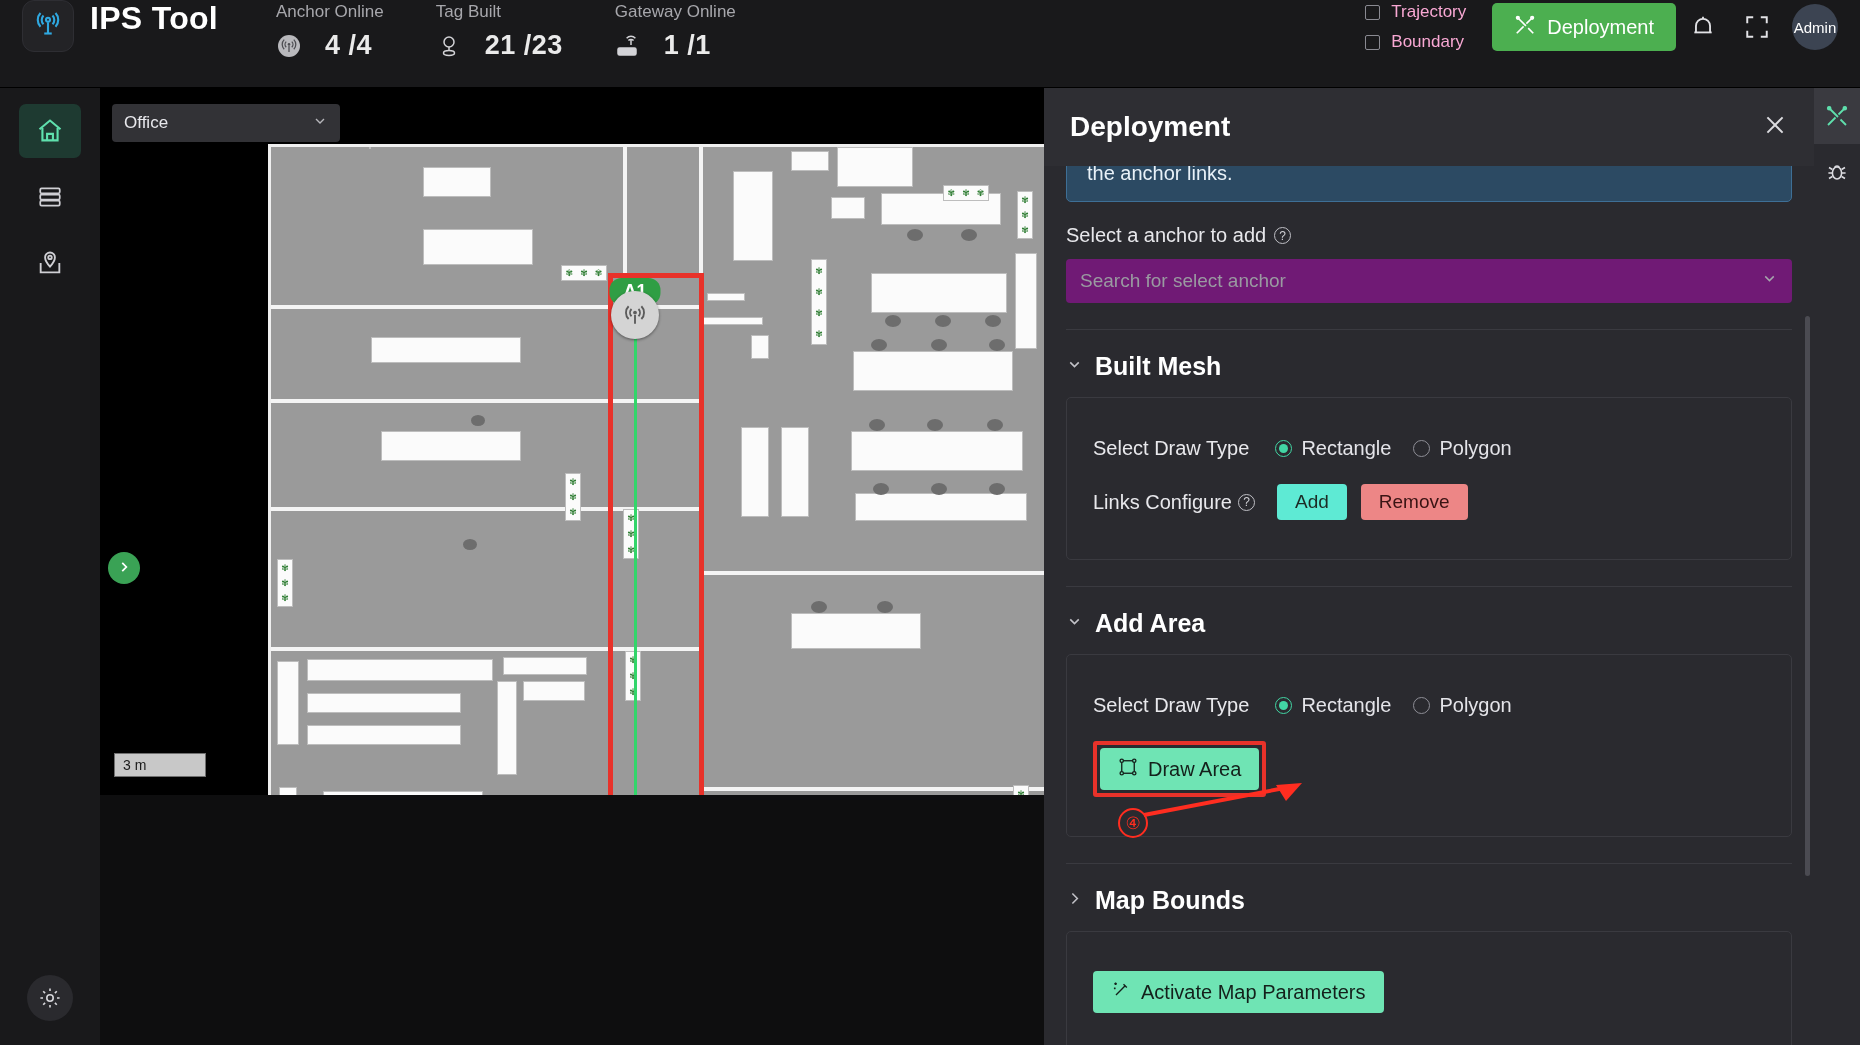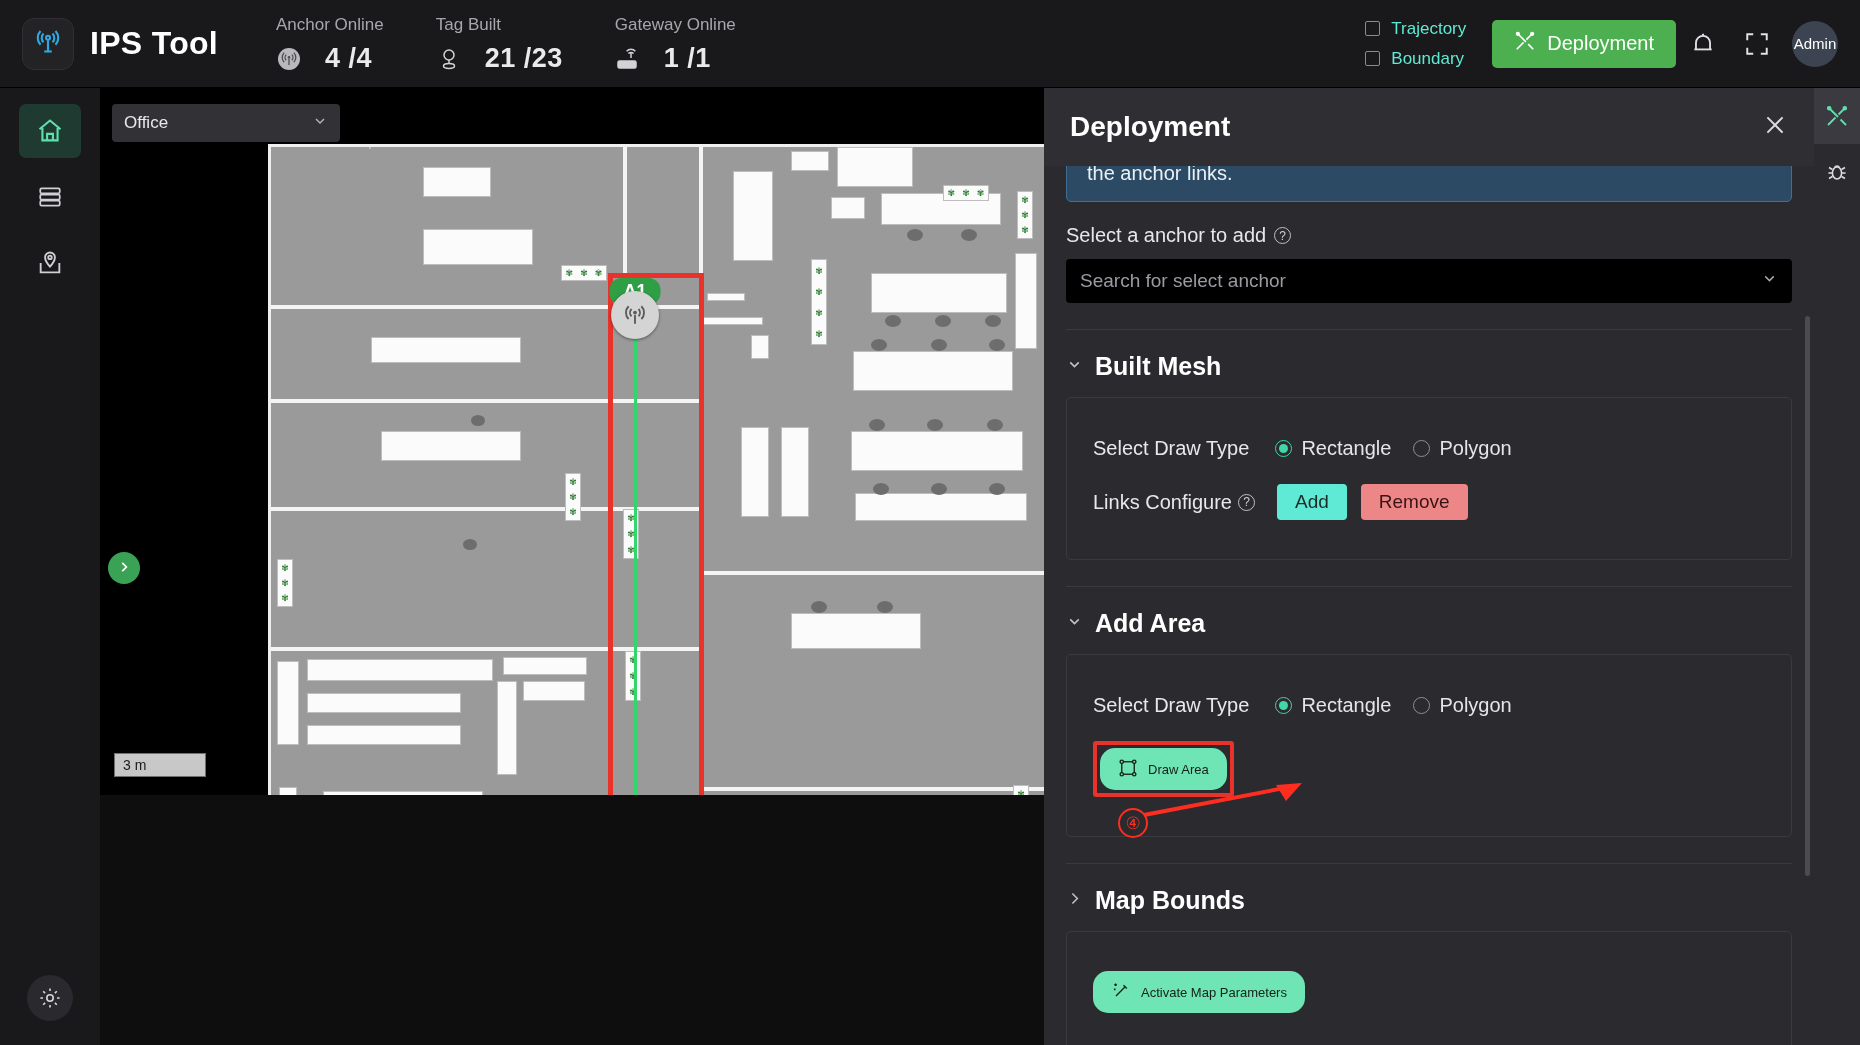--- a/index.html
+++ b/index.html
@@ -7,21 +7,21 @@
     width: 1860px; height: 1045px;
     background: #000;
     font-family: "Liberation Sans", sans-serif;
     overflow: hidden;
   }
   #app { position: relative; width: 1860px; height: 1045px; background: #0e0e0f; }
 
   
   .topbar {
     position: absolute; left: 0; top: 0; width: 1860px; height: 88px;
-    background: #19191b; display: flex; align-items: center;
+    background: #19191b; display: flex; align-items: flex-start;
     border-bottom: 1px solid #000;
   }
   .logo-box {
     width: 52px; height: 52px; margin-left: 22px;
     border-radius: 12px; background: #232326;
     display: flex; align-items: center; justify-content: center;
     border: 1px solid #2e2e33;
   }
   .app-title {
     color: #fff; font-size: 32px; font-weight: bold; margin-left: 16px; letter-spacing: .3px;
@@ -29,21 +29,21 @@
   .stats { display: flex; margin-left: 58px; align-items: flex-start; }
   .stat { margin-right: 52px; }
   .stat-label { color: #a7a7ac; font-size: 17px; line-height: 24px; }
   .stat-value { display: flex; align-items: center; color: #eaeaea; font-size: 27px; margin-top: 6px; }
   .stat-value .num { margin-left: 23px; font-weight: 700; letter-spacing: .5px; }
   .stat-ico { width: 26px; height: 26px; display: inline-flex; align-items: center; justify-content: center; }
   .stat-ico svg { display: block; }
 
   .topbar-right { margin-left: auto; display: flex; align-items: center; padding-right: 14px; }
   .checkgroup { display: flex; flex-direction: column; gap: 10px; margin-right: 26px; }
-  .checkrow { display: flex; align-items: center; color: #5eead4; font-size: 17px; margin-left: 40px; }
+  .checkrow { display: flex; align-items: center; color: #f9a8d4; font-size: 17px; margin-left: 40px; }
   .cbox { width: 15px; height: 15px; border: 1px solid #8a8a92; border-radius: 2px; margin-right: 11px; background: transparent; }
   .deploy-btn {
     background: #4caf50; color: #fff; border: none; border-radius: 5px;
     height: 48px; padding: 0 22px; display: flex; align-items: center; gap: 11px;
     font-size: 20px; font-family: "Liberation Sans", sans-serif; cursor: pointer;
   }
   .icon-btn {
     width: 54px; height: 54px; display: flex; align-items: center; justify-content: center;
     color: #e2e2e6; cursor: pointer;
   }
@@ -148,21 +148,21 @@
   .notice {
     margin-top: -16px; background: #2c4a63; border: 1px solid #3e6f96;
     border-radius: 5px; color: #e8f1f8; font-size: 20px;
     padding: 14px 20px 16px; height: 52px; overflow: hidden;
     display: flex; align-items: flex-end;
   }
   .field-label { color: #e7e7eb; font-size: 20px; margin: 22px 0 12px; display: flex; align-items: center; gap: 8px; }
   .qmark { width: 17px; height: 17px; border: 1.4px solid #bfbfc5; border-radius: 50%;
            display: inline-flex; align-items: center; justify-content: center; font-size: 12px; color: #cfcfd4; }
   .select-box {
-    height: 44px; background: #000000; border-radius: 4px; display: flex; align-items: center;
+    height: 44px; background: #701a75; border-radius: 4px; display: flex; align-items: center;
     padding: 0 14px; color: #9a9aa1; font-size: 19px; cursor: pointer;
   }
   .select-box .chev { margin-left: auto; color: #a6a6ad; }
 
   .divider { height: 1px; background: #3a3a40; margin: 26px 0 0; }
   .section-head {
     display: flex; align-items: center; gap: 12px; color: #fff;
     font-size: 25px; font-weight: bold; padding: 22px 0 16px; cursor: pointer;
   }
   .section-head .caret { color: #c2c2c8; font-size: 17px; font-weight: normal; }
@@ -175,23 +175,23 @@
   .radio .dot { width: 17px; height: 17px; border-radius: 50%; border: 1.6px solid #8e8e96; }
   .radio.on .dot { border-color: #42d6a4; display: flex; align-items: center; justify-content: center; }
   .radio.on .dot::after { content: ""; width: 9px; height: 9px; border-radius: 50%; background: #42d6a4; }
   .btn-mini {
     border: none; border-radius: 4px; height: 36px; padding: 0 18px;
     font-size: 19px; cursor: pointer; font-family: "Liberation Sans", sans-serif;
   }
   .btn-add { background: #5eead4; color: #1c2b25; margin-left: 22px; }
   .btn-remove { background: #ed8686; color: #3a1414; margin-left: 14px; }
   .btn-teal {
-    background: #6fe4b4; color: #14201b; border: none; border-radius: 15px;
+    background: #6fe4b4; color: #14201b; border: none; border-radius: 4px;
     height: 42px; padding: 0 18px; display: inline-flex; align-items: center; gap: 10px;
-    font-size: 13px; cursor: pointer; font-family: "Liberation Sans", sans-serif;
+    font-size: 20px; cursor: pointer; font-family: "Liberation Sans", sans-serif;
   }
   .highlight-box { display: inline-block; border: 4px solid #e8322a; border-radius: 3px; padding: 3px; }
 
   .panel-scrollbar {
     position: absolute; right: 4px; top: 150px; width: 5px; height: 560px;
     background: #4b4b52; border-radius: 3px;
   }
 
   
   .edge-rail {

